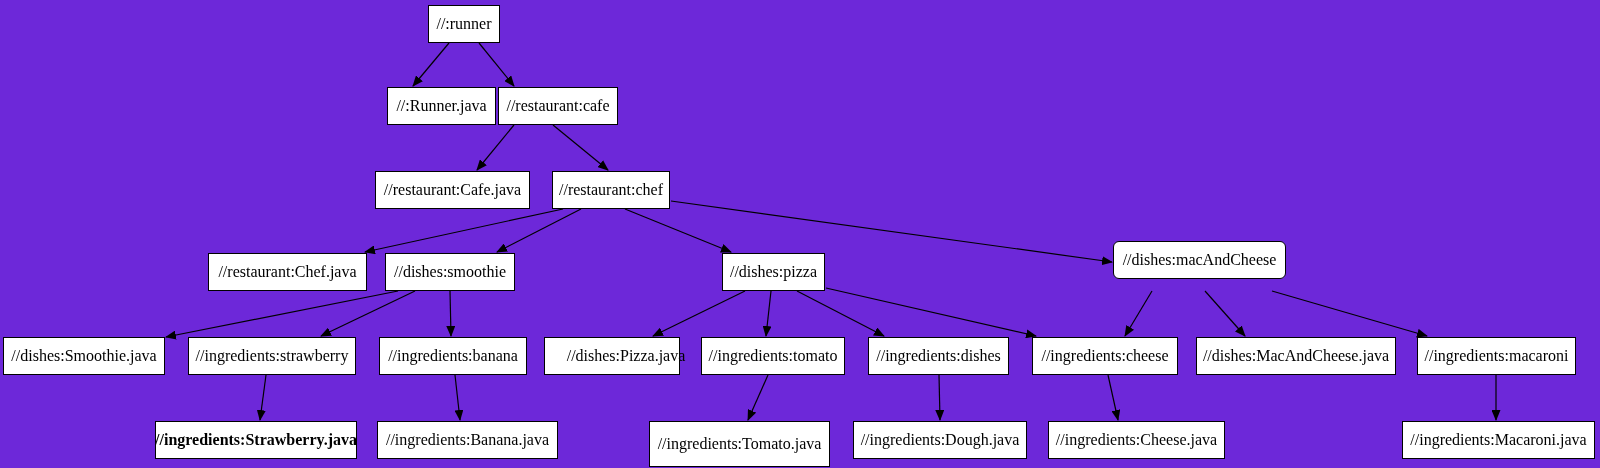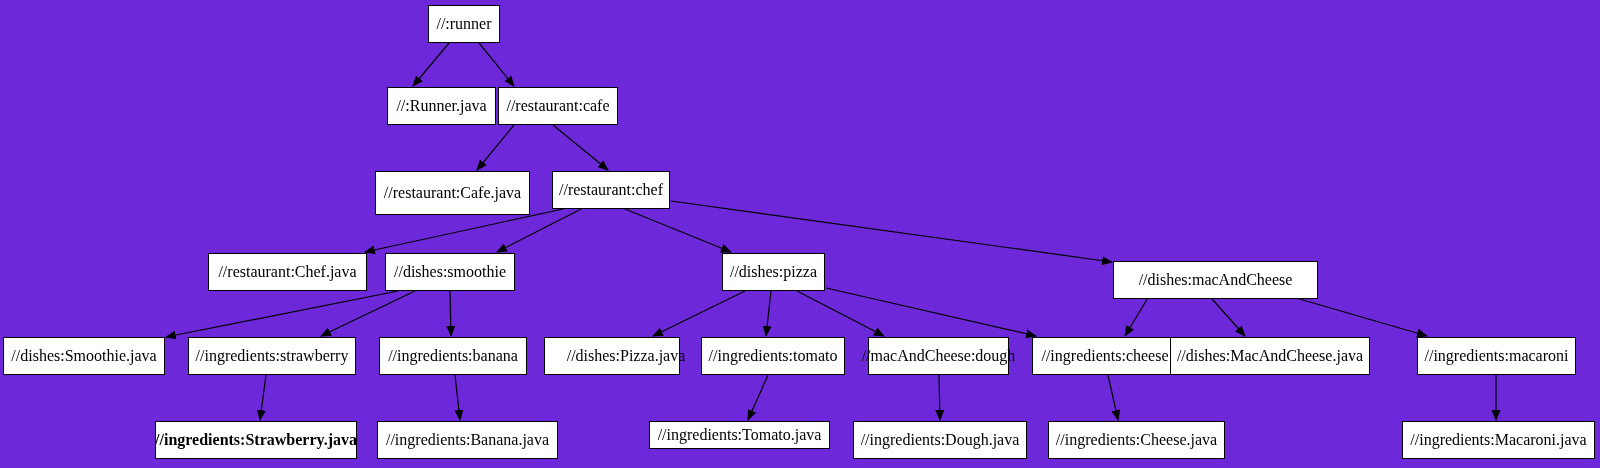--- a/index.html
+++ b/index.html
@@ -75,35 +75,35 @@
         <line x1="768" y1="375" x2="748" y2="420" class="edge-line" marker-end="url(#arrowhead)"></line>
         <line x1="939" y1="375" x2="940" y2="420" class="edge-line" marker-end="url(#arrowhead)"></line>
         <line x1="1108" y1="375" x2="1118" y2="420" class="edge-line" marker-end="url(#arrowhead)"></line>
         <line x1="1496" y1="375" x2="1496" y2="420" class="edge-line" marker-end="url(#arrowhead)"></line>
       </g>
   </svg>
   <div id="nodes-layer">
       <div class="node" style="left: 428px; top: 5px; width: 72px; height: 38px;">//:runner</div>
       <div class="node" style="left: 343px; top: 87px; width: 109px; height: 38px; margin-left: 44px;">//:Runner.java</div>
       <div class="node" style="left: 473px; top: 87px; width: 120px; height: 38px; margin-left: 25px;">//restaurant:cafe</div>
-      <div class="node" style="left: 375px; top: 171px; width: 155px; height: 44px;">//restaurant:Cafe.java</div>
+      <div class="node" style="left: 375px; top: 171px; width: 155px; height: 38px;">//restaurant:Cafe.java</div>
       <div class="node" style="left: 552px; top: 171px; width: 118px; height: 38px;">//restaurant:chef</div>
       <div class="node" style="left: 208px; top: 253px; width: 159px; height: 38px;">//restaurant:Chef.java</div>
       <div class="node" style="left: 385px; top: 253px; width: 130px; height: 38px;">//dishes:smoothie</div>
       <div class="node" style="left: 722px; top: 253px; width: 103px; height: 38px;">//dishes:pizza</div>
-      <div class="node" style="left: 1113px; top: 261px; width: 205px; height: 38px;">//dishes:macAndCheese</div>
+      <div class="node" style="left: 1113px; top: 241px; width: 173px; height: 38px; border-radius: 6px;">//dishes:macAndCheese</div>
       <div class="node" style="left: 3px; top: 337px; width: 162px; height: 38px;">//dishes:Smoothie.java</div>
       <div class="node" style="left: 188px; top: 337px; width: 168px; height: 38px;">//ingredients:strawberry</div>
       <div class="node" style="left: 379px; top: 337px; width: 148px; height: 38px;">//ingredients:banana</div>
       <div class="node" style="left: 544px; top: 337px; width: 136px; height: 38px; padding-left: 28px;">//dishes:Pizza.java</div>
       <div class="node" style="left: 701px; top: 337px; width: 144px; height: 38px;">//ingredients:tomato</div>
-      <div class="node" style="left: 868px; top: 337px; width: 141px; height: 38px;">//macAndCheese:dough</div>
+      <div class="node" style="left: 868px; top: 337px; width: 141px; height: 38px;">//ingredients:dishes</div>
       <div class="node" style="left: 1032px; top: 337px; width: 146px; height: 38px;">//ingredients:cheese</div>
-      <div class="node" style="left: 1170px; top: 337px; width: 200px; height: 38px;">//dishes:MacAndCheese.java</div>
+      <div class="node" style="left: 1196px; top: 337px; width: 200px; height: 38px;">//dishes:MacAndCheese.java</div>
       <div class="node" style="left: 1417px; top: 337px; width: 159px; height: 38px;">//ingredients:macaroni</div>
       <div class="node" style="left: 155px; top: 421px; width: 202px; height: 38px; font-weight: bold;">//ingredients:Strawberry.java</div>
       <div class="node" style="left: 377px; top: 421px; width: 181px; height: 38px;">//ingredients:Banana.java</div>
-      <div class="node" style="left: 649px; top: 421px; width: 181px; height: 28px;">//ingredients:Tomato.java</div>
+      <div class="node" style="left: 649px; top: 421px; width: 181px; height: 46px;">//ingredients:Tomato.java</div>
       <div class="node" style="left: 853px; top: 421px; width: 174px; height: 38px;">//ingredients:Dough.java</div>
       <div class="node" style="left: 1048px; top: 421px; width: 177px; height: 38px;">//ingredients:Cheese.java</div>
       <div class="node" style="left: 1402px; top: 421px; width: 193px; height: 38px;">//ingredients:Macaroni.java</div>
     </div>
 </div>
 
 </body></html>

